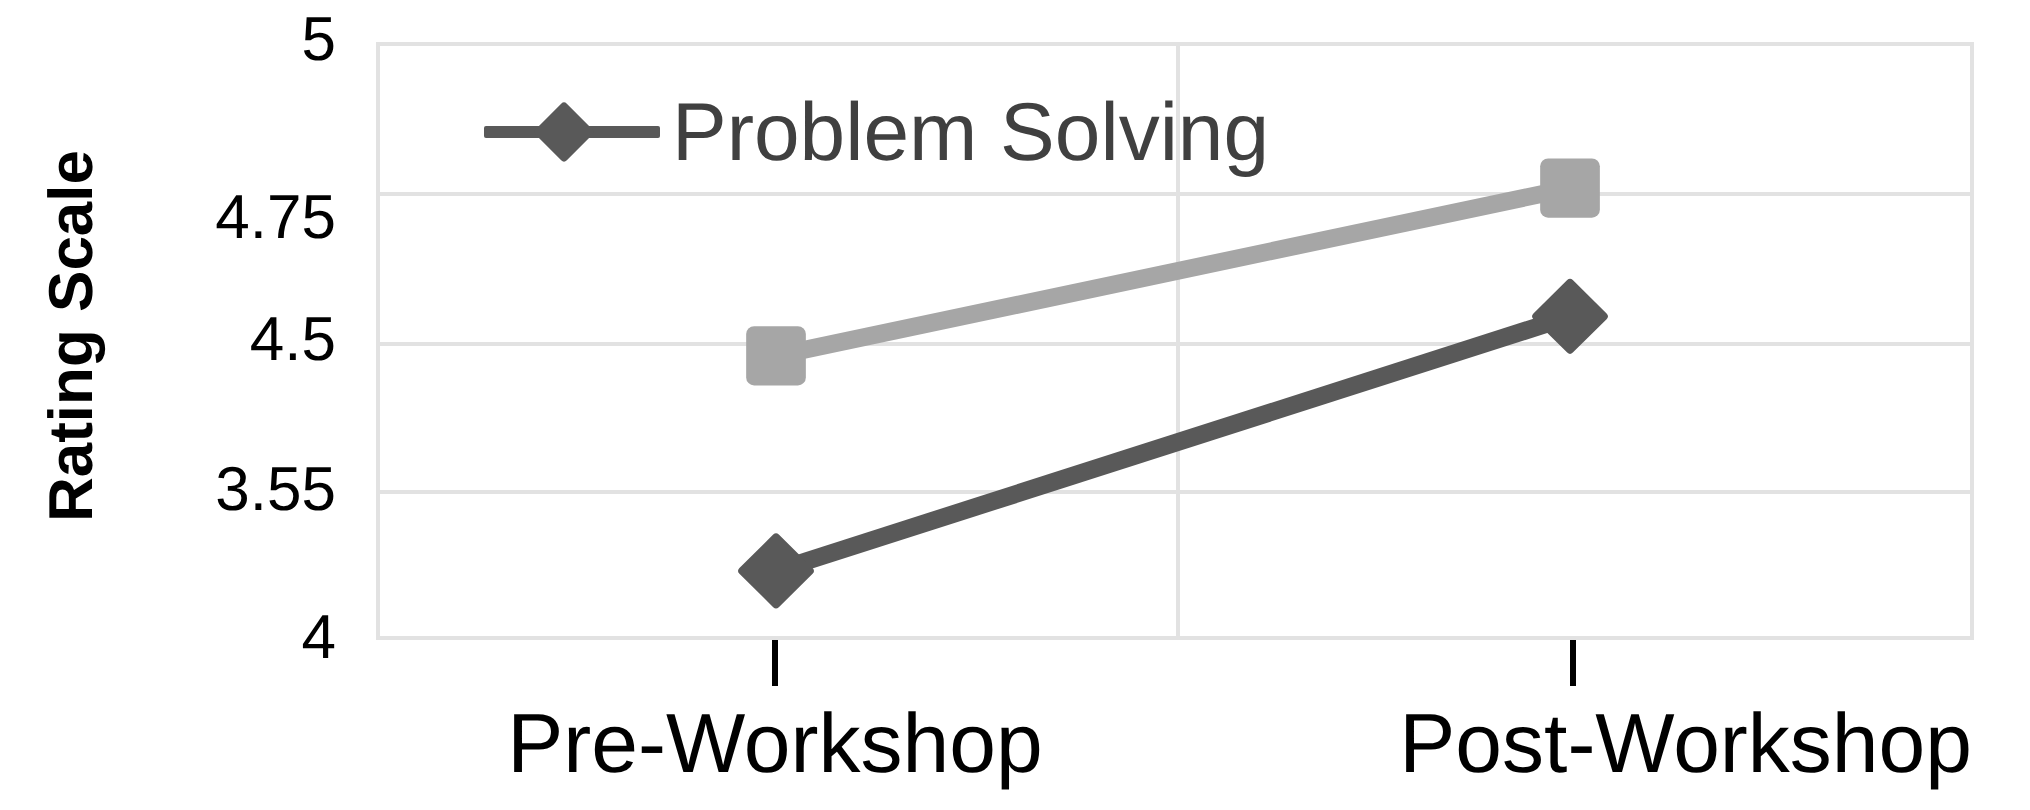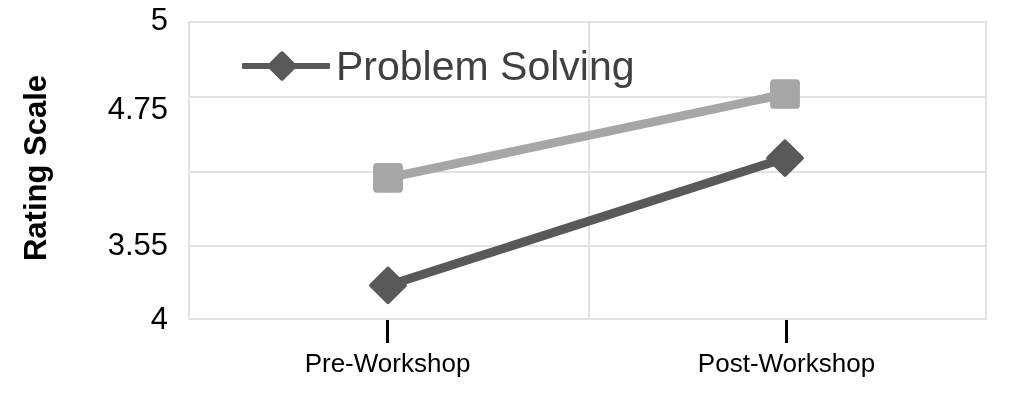--- a/index.html
+++ b/index.html
@@ -83,36 +83,37 @@
 
   
   .xtick{
     position:absolute;
     width:3px;height:23px;background:#000;
   }
   
   .xlabel{
     position:absolute;
     top:348px;
-    font-size:26px;
+    font-size:42px;
     color:#000;
     text-align:center;
     white-space:nowrap;
   }
 </style>
 </head>
 <body>
 
 <div id="chart-root">
 
   <div class="y-axis-title">Rating Scale</div>
 
   <div class="y-ticks-col">
     <div class="y-tick" style="top:4px;">5</div>
     <div class="y-tick" style="top:93px;">4.75</div>
+    <div class="y-tick" style="top:154px;">4.5</div>
     <div class="y-tick" style="top:229px;">3.55</div>
     <div class="y-tick" style="top:303px;">4</div>
   </div>
 
   <div class="plot">
 
     <div class="hgrid" style="top:73px;"></div>
     <div class="hgrid" style="top:148px;"></div>
     <div class="hgrid" style="top:222px;"></div>
 
@@ -139,15 +140,15 @@
         </span>
         <span class="legend-label">Problem Solving</span>
       </div>
     </div>
   </div>
 
   <div class="xtick" style="left:386px;top:320px;"></div>
   <div class="xtick" style="left:785px;top:320px;"></div>
 
   <div class="xlabel" style="left:188px;width:399px;">Pre-Workshop</div>
-  <div class="xlabel" style="left:587px;width:399px;">Post-Workshop</div>
+  <div class="xlabel" style="left:587px;width:399px;text-align:right;">Post-Workshop</div>
 
 </div>
 
 </body></html>

